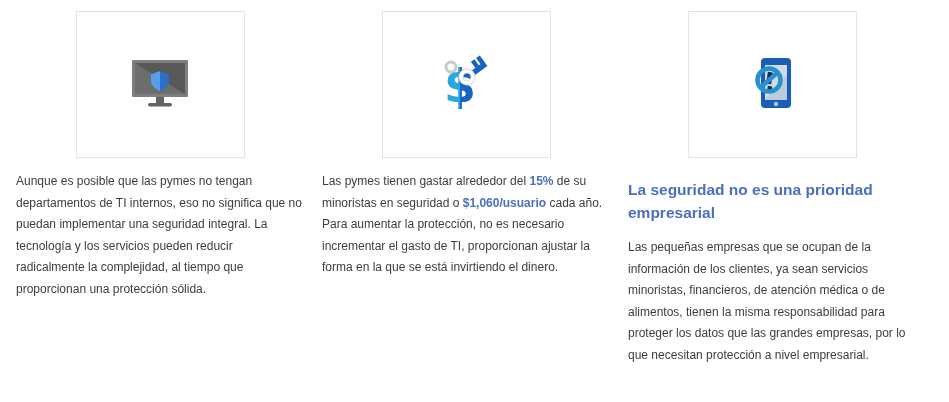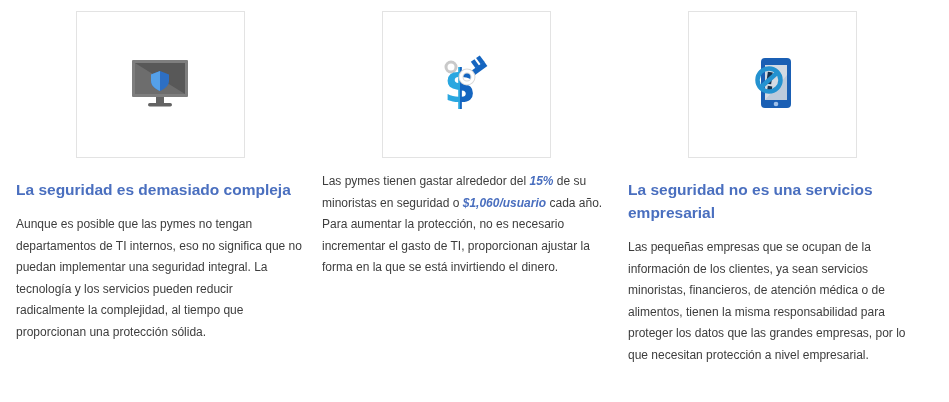--- a/index.html
+++ b/index.html
@@ -35,21 +35,20 @@
   }
   .body-text {
     margin: 13px 2px 0 2px;
     font-size: 12px;
     line-height: 21.5px;
     color: var(--body-text, #3d3d3d);
   }
   .hl {
     color: var(--highlight, #4a6fbf);
     font-weight: bold;
-    font-style: italic;
   }
 </style>
 </head>
 <body>
 
 <div class="container">
 
   <div class="column">
     <div class="icon-box">
       <span>
@@ -57,21 +56,20 @@
           <rect x="3" y="2" width="56" height="37" rx="1" fill="#7e7e7e"></rect>
           <rect x="6" y="5" width="50" height="31" fill="#585858"></rect>
           <polygon points="6,5 56,36 6,36" fill="#6d6d6d"></polygon>
           <path d="M31 13 l9 3.5 v6 c0 5.5 -4.5 8.5 -9 10.5 c-4.5 -2 -9 -5 -9 -10.5 v-6 z" fill="#2d6fc4"></path>
           <path d="M31 13 l-9 3.5 v6 c0 5.5 4.5 8.5 9 10.5 z" fill="#55a0e8"></path>
           <rect x="27" y="39" width="8" height="6" fill="#636363"></rect>
           <rect x="19" y="45" width="24" height="3.5" rx="1.7" fill="#636363"></rect>
         </svg>
       </span>
     </div>
-    <h3 class="heading">La seguridad es demasiado compleja</h3>
     <p class="body-text"><span>Aunque es posible que las pymes no tengan departamentos de TI internos, eso no significa que no puedan implementar una seguridad integral. La tecnología y los servicios pueden reducir radicalmente la complejidad, al tiempo que proporcionan una protección sólida.</span></p>
   </div>
 
   <div class="column">
     <div class="icon-box">
       <span>
         <svg width="52" height="58" viewBox="0 0 52 58" aria-hidden="true">
           <defs>
             <clipPath id="clipL">
                 <rect x="0" y="0" width="20" height="58"></rect>
@@ -104,17 +102,17 @@
           <rect x="16" y="10" width="22" height="35" fill="#d3dae3"></rect>
           <polygon points="38,20 38,45 16,45" fill="#bccadb"></polygon>
           <circle cx="27" cy="49" r="2.3" fill="#9fc0e8"></circle>
           <rect x="18" y="17" width="5" height="12" fill="#16324f" transform="rotate(8 20 23)"></rect>
           <rect x="18.5" y="31" width="4.5" height="4.5" fill="#16324f" transform="rotate(8 20 33)"></rect>
           <circle cx="20" cy="25" r="11.5" fill="none" stroke="#2492d0" stroke-width="4.5"></circle>
           <line x1="11" y1="33" x2="29" y2="17" stroke="#2492d0" stroke-width="4.5"></line>
         </svg>
       </span>
     </div>
-    <h3 class="heading">La seguridad no es una servicios empresarial</h3>
+    <h3 class="heading">La seguridad no es una prioridad empresarial</h3>
     <p class="body-text"><span>Las pequeñas empresas que se ocupan de la información de los clientes, ya sean servicios minoristas, financieros, de atención médica o de alimentos, tienen la misma responsabilidad para proteger los datos que las grandes empresas, por lo que necesitan protección a nivel empresarial.</span></p>
   </div>
 
 </div>
 
 </body></html>

